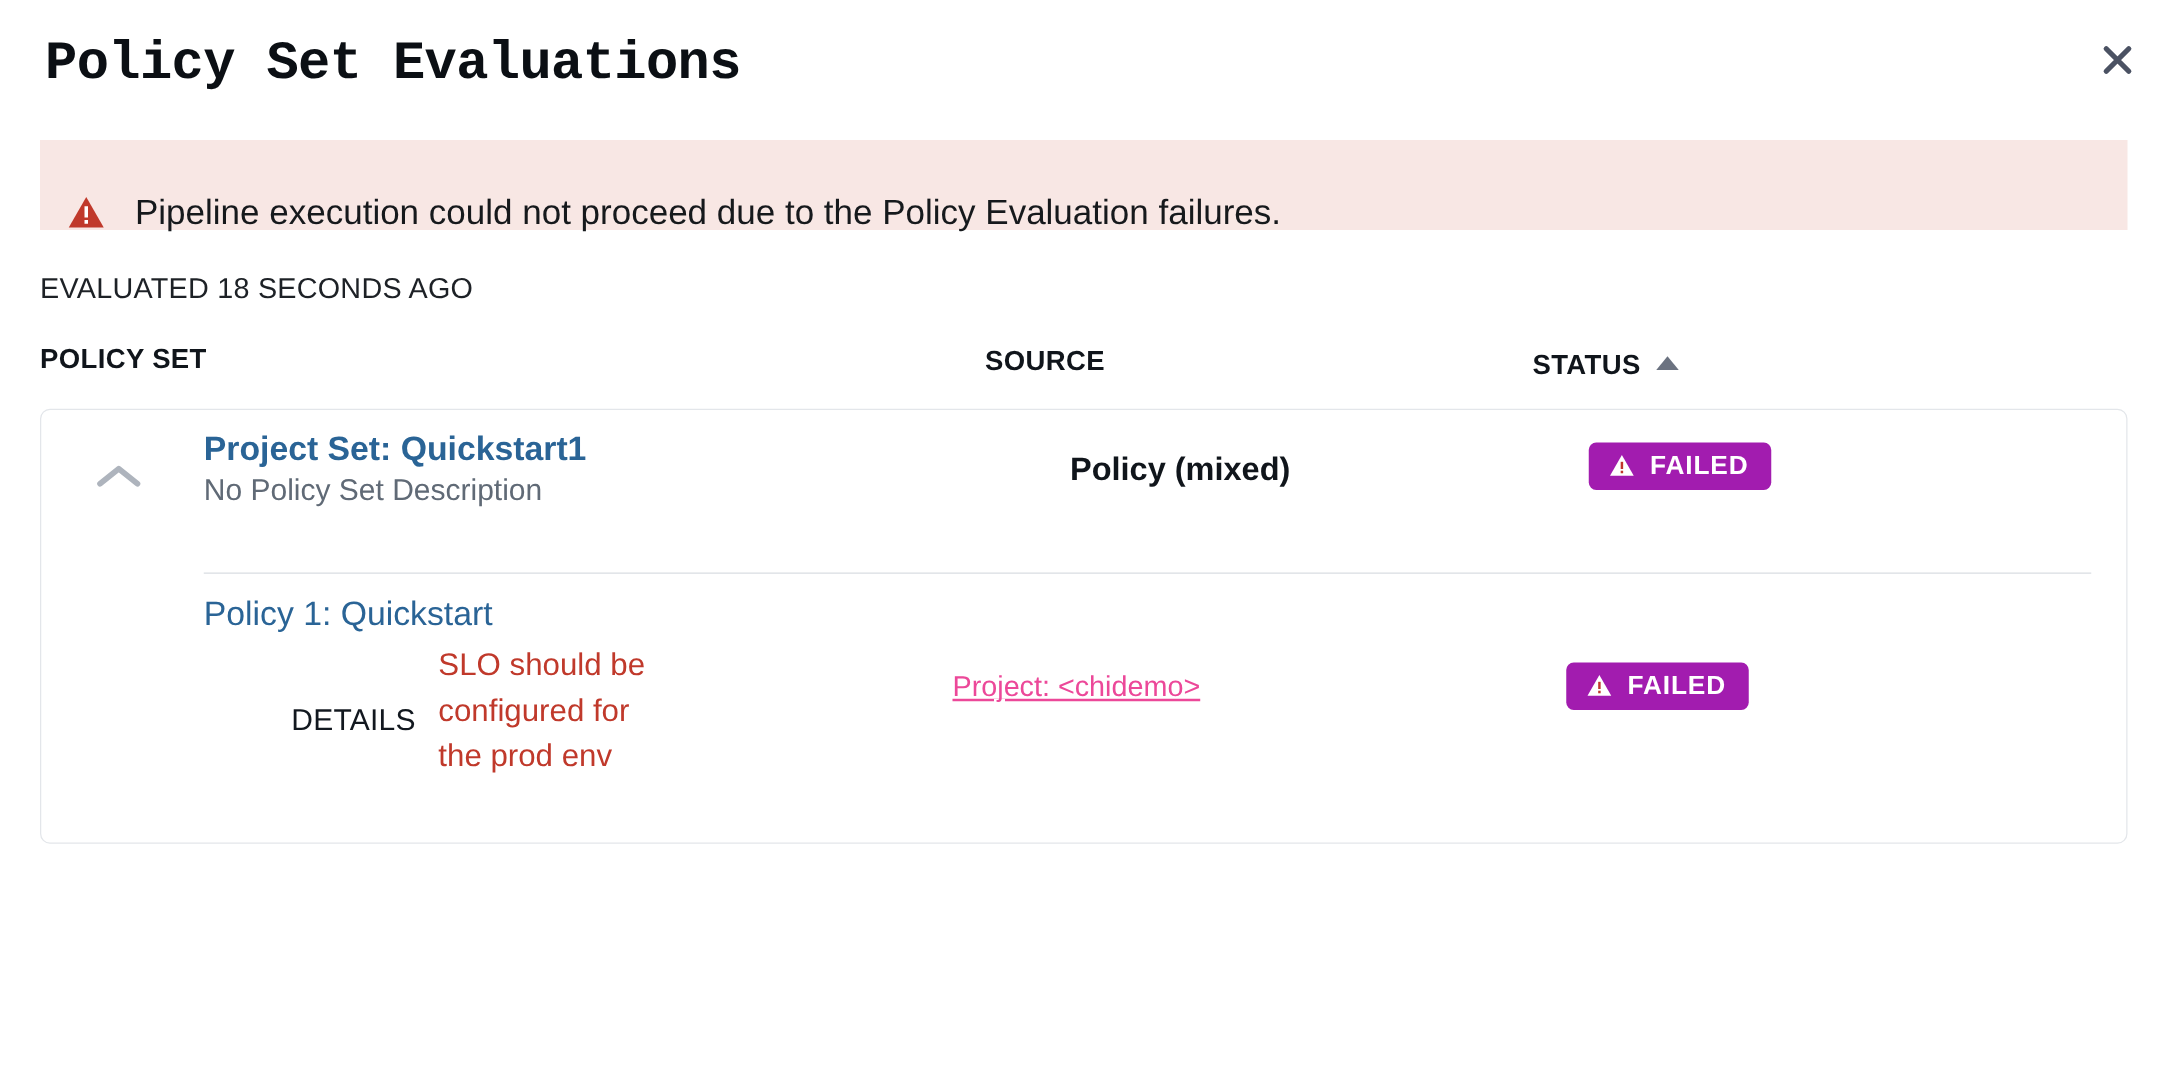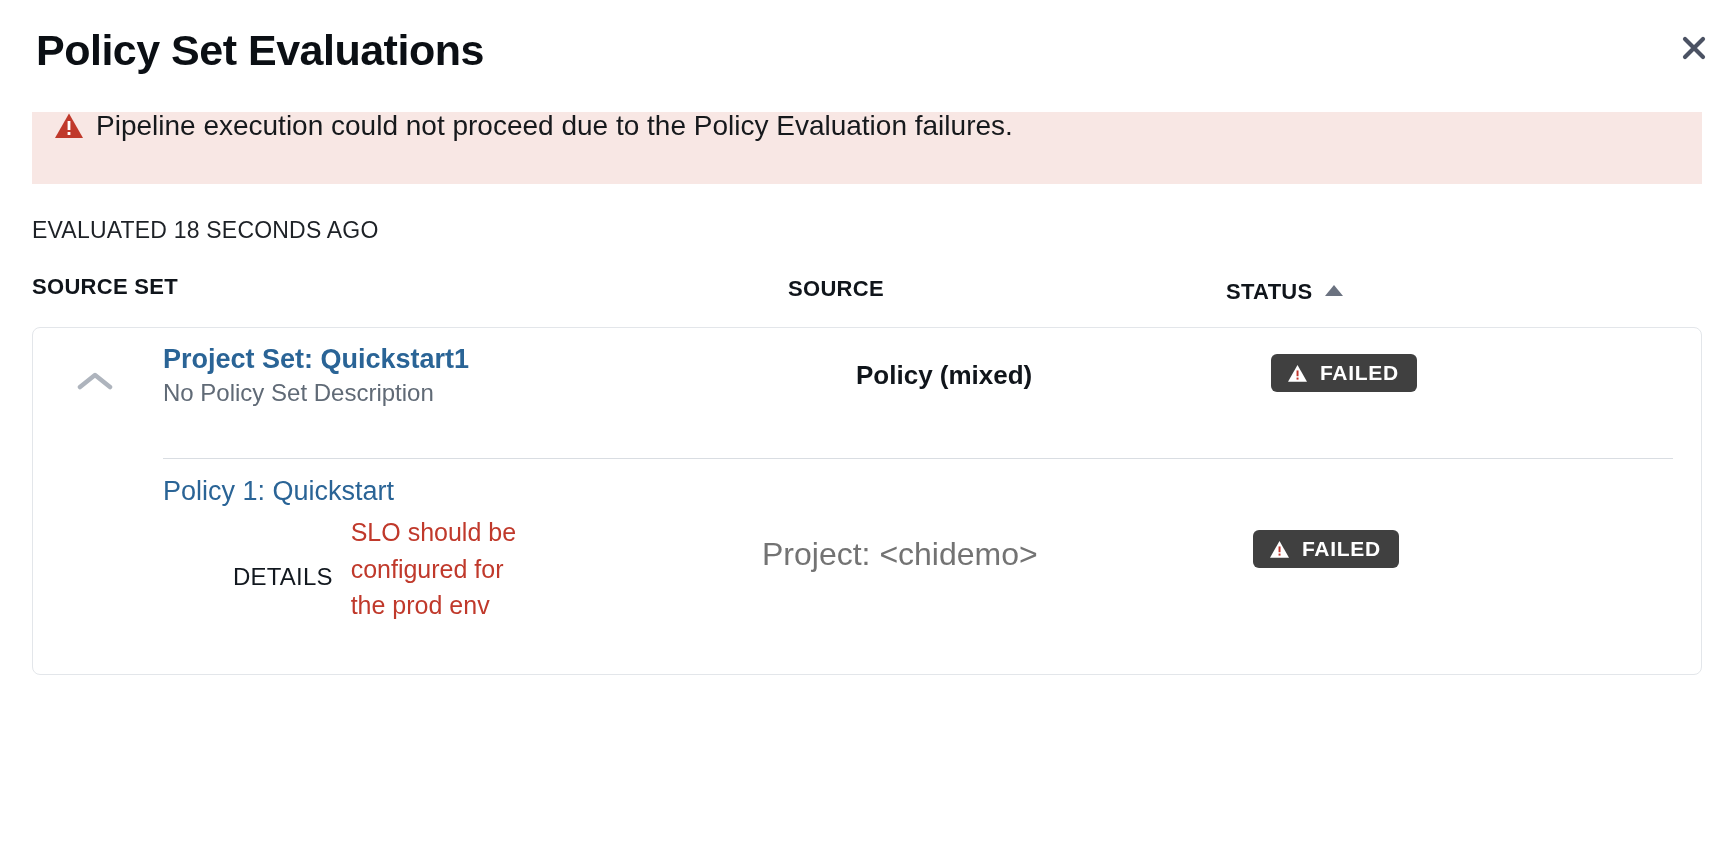--- a/index.html
+++ b/index.html
@@ -25,20 +25,21 @@
     padding: 26px 36px 0 36px;
     position: relative;
   }
 
   .modal-title {
     font-size: 43px;
     font-weight: bold;
     letter-spacing: -0.5px;
     color: #0b0f14;
     line-height: 1.15;
+    font-family: Liberation Mono, monospace;
   }
 
   .close-button {
     position: absolute;
     top: 26px;
     right: 18px;
     width: 44px;
     height: 44px;
     display: flex;
     align-items: center;
@@ -48,23 +49,23 @@
     border: none;
   }
   .close-button svg { display: block; }
 
   
   .alert-banner {
     margin: 37px 32px 0 32px;
     background: #f8e7e4;
     height: 72px;
     display: flex;
-    align-items: flex-start;
+    align-items: flex-end;
     padding: 0 22px;
-    gap: 12px;
+    gap: 24px;
   }
   .alert-icon { flex: 0 0 auto; display: flex; align-items: center; }
   .alert-text {
     font-size: 28px;
     color: #16191c;
     line-height: 1;
     white-space: nowrap;
   }
 
   
@@ -225,35 +226,36 @@
   .details-value {
     font-size: 25px;
     color: #c0392b;
     line-height: 1.45;
     width: 172px;
   }
   .policy-source {
     position: absolute;
     left: 729px;
     top: 60px;
-    font-size: 32px;
-    color: #737373;
+    font-size: 23px;
+    color: #ec4899;
+    text-decoration: underline;
   }
   .policy-status {
     position: absolute;
     left: 1220px;
     top: 54px;
   }
 
   
   .badge-failed {
     display: inline-flex;
-    align-items: flex-end;
+    align-items: center;
     gap: 12px;
-    background: #404040;
+    background: #a21caf;
     color: #ffffff;
     border-radius: 6px;
     padding: 8px 18px 9px 16px;
     font-size: 21px;
     font-weight: bold;
     letter-spacing: 0.7px;
     line-height: 1;
     cursor: default;
   }
   .badge-failed svg { display: block; }
@@ -279,21 +281,21 @@
         <rect x="13.6" y="9" width="2.8" height="9" fill="#ffffff"></rect>
         <rect x="13.6" y="20" width="2.8" height="3" fill="#ffffff"></rect>
       </svg>
     </span>
     <span class="alert-text">Pipeline execution could not proceed due to the Policy Evaluation failures.</span>
   </div>
 
   <div class="evaluated-row">EVALUATED 18 SECONDS AGO</div>
 
   <div class="table-head">
-    <div class="col-policy-set">SOURCE SET</div>
+    <div class="col-policy-set">POLICY SET</div>
     <div class="col-source">SOURCE</div>
     <div class="col-status">
       <span>STATUS</span>
       <span class="sort-arrow"></span>
     </div>
   </div>
 
   <div class="card">
 
     <div class="policyset-row">

